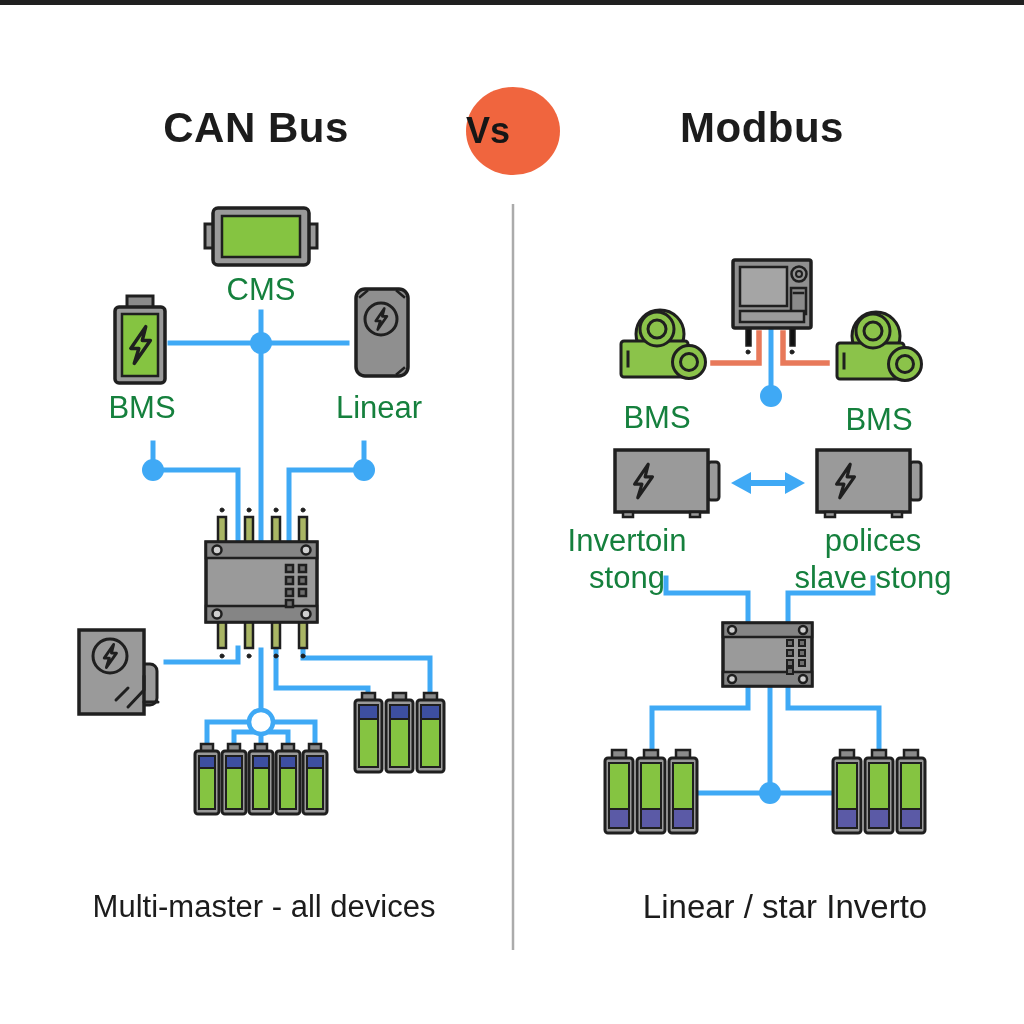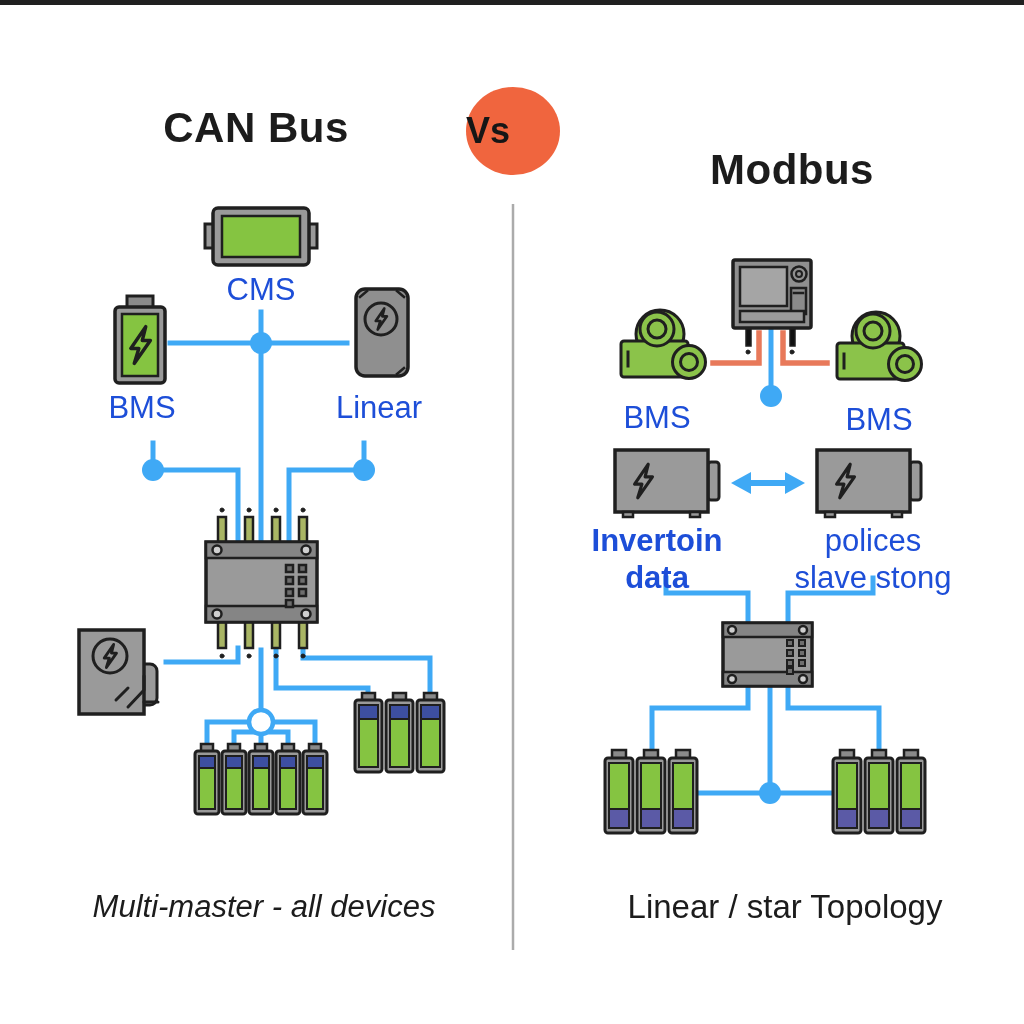--- a/index.html
+++ b/index.html
@@ -10,21 +10,21 @@
   #top-strip{position:absolute;left:0;top:0;width:1024px;height:5px;background:#202020;}
   .abs{position:absolute;}
   .ctr{transform:translateX(-50%);white-space:nowrap;}
   .title{font-size:42px;font-weight:bold;letter-spacing:.5px;}
   .vs-badge{
     position:absolute;left:513px;top:131px;width:94px;height:88px;
     transform:translate(-50%,-50%);background:#f0653e;border-radius:50%;
     display:flex;align-items:center;
     font-size:36px;font-weight:bold;color:#161616;
   }
-  .lbl{font-size:31px;color:#1d4ed8;}
+  .lbl{font-size:31px;color:#15803d;}
   .cap{font-size:31px;color:#1c1c1c;text-align:center;line-height:37px;}
   .two-line{line-height:37px;text-align:center;}
   svg{position:absolute;left:0;top:0;}
 </style>
 </head>
 <body>
 
 <div id="canvas">
   <div id="top-strip"></div>
 
@@ -319,33 +319,33 @@
           <rect x="901" y="809" width="20" height="19" fill="#5b5aa6" stroke-width="2"></rect>
         </g>
       </g>
     </g>
   </svg>
 
   <div class="abs ctr title" style="left:256px;top:104px;">CAN Bus</div>
   <div class="vs-badge" style="background: rgb(240, 101, 62);">
       <span>Vs</span>
     </div>
-  <div class="abs ctr title" style="left:792px;top:104px;margin-top:42px;">Modbus</div>
+  <div class="abs ctr title" style="left:762px;top:104px;">Modbus</div>
 
   <div class="abs ctr lbl" style="left:261px;top:272px;">CMS</div>
   <div class="abs ctr lbl" style="left:142px;top:390px;">BMS</div>
   <div class="abs ctr lbl" style="left:379px;top:390px;">Linear</div>
-  <div class="abs ctr cap" style="left:264px;top:888px;font-style:italic;">
+  <div class="abs ctr cap" style="left:264px;top:888px;">
     <div>Multi-master - all devices</div>
   </div>
 
   <div class="abs ctr lbl" style="left:657px;top:400px;">BMS</div>
   <div class="abs ctr lbl" style="left:879px;top:402px;">BMS</div>
-  <div class="abs ctr lbl two-line" style="left:657px;top:522px;font-weight:bold;">
+  <div class="abs ctr lbl two-line" style="left:627px;top:522px;">
     <div>Invertoin</div>
-    <div>data</div>
+    <div>stong</div>
   </div>
   <div class="abs ctr lbl two-line" style="left:873px;top:522px;">
     <div>polices</div>
     <div>slave stong</div>
   </div>
-  <div class="abs ctr cap" style="left:785px;top:888px;font-size:33px;">Linear / star Topology</div>
+  <div class="abs ctr cap" style="left:785px;top:888px;font-size:33px;">Linear / star Inverto</div>
 </div>
 
 </body></html>

